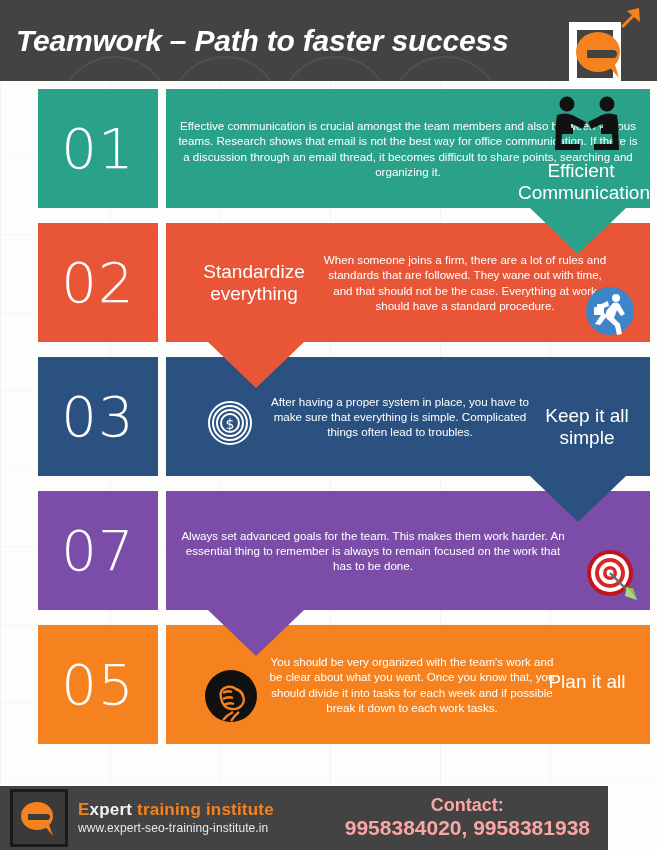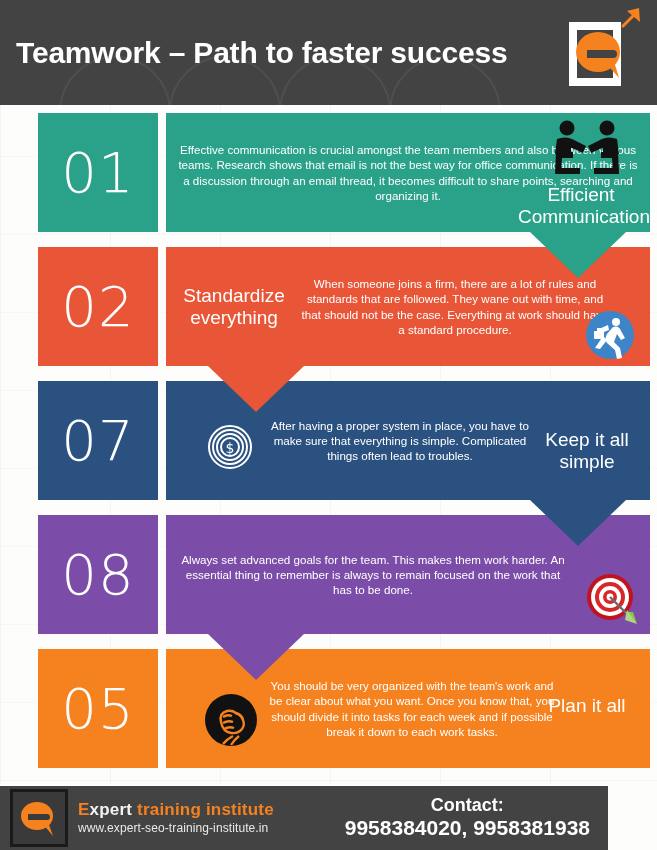--- a/index.html
+++ b/index.html
@@ -18,24 +18,25 @@
     background-image:
       linear-gradient(to right, rgba(0,0,0,0.035) 1px, transparent 1px),
       linear-gradient(to bottom, rgba(0,0,0,0.025) 1px, transparent 1px);
     background-size:110px 78px;
     pointer-events:none;
   }
 
   
   .header{
     position:relative;
-    height:105px;
+    height:81px;
     background:#434343;
     display:flex;align-items:center;
     overflow:hidden;
+    font-style:italic;
   }
   .header .arcs{
     position:absolute;left:0;top:52px;width:100%;height:60px;
     pointer-events:none;opacity:.55;
   }
   .header-title{
     position:relative;
     color:#ffffff;
     font-size:30px;
     font-weight:bold;
@@ -145,21 +146,21 @@
     font-size:17px;font-weight:bold;line-height:1.05;
     color:#f2f2f2;
     letter-spacing:.2px;
   }
   .brand-line1 .b-e{color:#f5821f;}
   .brand-line1 .b-ti{color:#f5821f;}
   .brand-line2{
     font-size:12px;color:#e9e9e9;margin-top:2px;letter-spacing:.1px;
   }
   .contact{
-    margin-left:auto;margin-right:18px;text-align:center;color:#ffffff;
+    margin-left:auto;margin-right:18px;text-align:center;color:#fca5a5;
   }
   .contact-label{font-size:18px;font-weight:bold;line-height:1.1;}
   .contact-number{font-size:21px;font-weight:bold;line-height:1.2;}
 
   .sr{position:absolute;width:1px;height:1px;overflow:hidden;clip:rect(0 0 0 0);}
 </style>
 </head>
 <body>
 
 <div class="page">
@@ -226,21 +227,21 @@
         </svg>
       </div>
     </div>
 
     <div class="row">
       <div class="num-box" style="background:#e85537;">
         <span class="num">02</span>
       </div>
       <div class="body-box">
         <div class="body-fill" style="background:#e85537;"></div>
-        <div class="content" style="padding-right:36px;">
+        <div class="content" style="padding-right:36px;margin-left:20px;">
           <div class="heading" style="width:112px;">Standardize everything</div>
           <div class="desc" style="flex:1 1 auto;">When someone joins a firm, there are a lot of rules and standards that are followed. They wane out with time, and that should not be the case. Everything at work should have a standard procedure.</div>
         </div>
         <div class="icon-slot" style="position:absolute;right:14px;top:62px;width:52px;height:52px;">
           <svg width="50" height="50" viewBox="0 0 50 50">
             <circle cx="25" cy="25" r="24" fill="#3d85c8"></circle>
             <g fill="#ffffff">
               <circle cx="31" cy="12" r="4"></circle>
               <path d="M28 17 q6 -2 8 4 l4 7 -4 2 -4 -6 -3 8 6 6 2 10 -5 1 -2 -9 -8 -7 q-3 -4 0 -9 z"></path>
               <path d="M22 30 l-7 9 -5 -1 8 -12 z"></path>
@@ -251,21 +252,21 @@
           </svg>
         </div>
         <svg class="chev chev-left" viewBox="0 0 96 46">
           <path d="M0 0 H96 L48 46 Z" fill="#e85537"></path>
         </svg>
       </div>
     </div>
 
     <div class="row">
       <div class="num-box" style="background:#2b5180;">
-        <span class="num">07</span>
+        <span class="num">03</span>
       </div>
       <div class="body-box">
         <div class="body-fill" style="background:#2b5180;"></div>
         <div class="content" style="padding-left:96px;padding-right:112px;">
           <div class="desc" style="flex:1 1 auto;">After having a proper system in place, you have to make sure that everything is simple. Complicated things often lead to troubles.</div>
         </div>
         <div class="icon-slot" style="position:absolute;left:38px;top:40px;width:52px;height:52px;">
           <svg width="48" height="48" viewBox="0 0 48 48">
             <g fill="none" stroke="#ffffff" stroke-width="2">
               <circle cx="24" cy="24" r="21"></circle>
@@ -278,21 +279,21 @@
         </div>
         <div class="heading" style="position:absolute;right:0px;top:48px;width:114px;">Keep it all simple</div>
         <svg class="chev chev-right" viewBox="0 0 96 46">
           <path d="M0 0 H96 L48 46 Z" fill="#2b5180"></path>
         </svg>
       </div>
     </div>
 
     <div class="row">
       <div class="num-box" style="background:#7c4da8;">
-        <span class="num">08</span>
+        <span class="num">07</span>
       </div>
       <div class="body-box">
         <div class="body-fill" style="background:#7c4da8;"></div>
         <div class="content" style="padding-right:76px;">
           <div class="desc" style="flex:1 1 auto;">Always set advanced goals for the team. This makes them work harder. An essential thing to remember is always to remain focused on the work that has to be done.</div>
         </div>
         <div class="icon-slot" style="position:absolute;right:10px;top:54px;width:58px;height:58px;">
           <svg width="56" height="56" viewBox="0 0 56 56">
             <circle cx="27" cy="27" r="23" fill="#c1121f"></circle>
             <circle cx="27" cy="27" r="19" fill="#ffffff"></circle>

